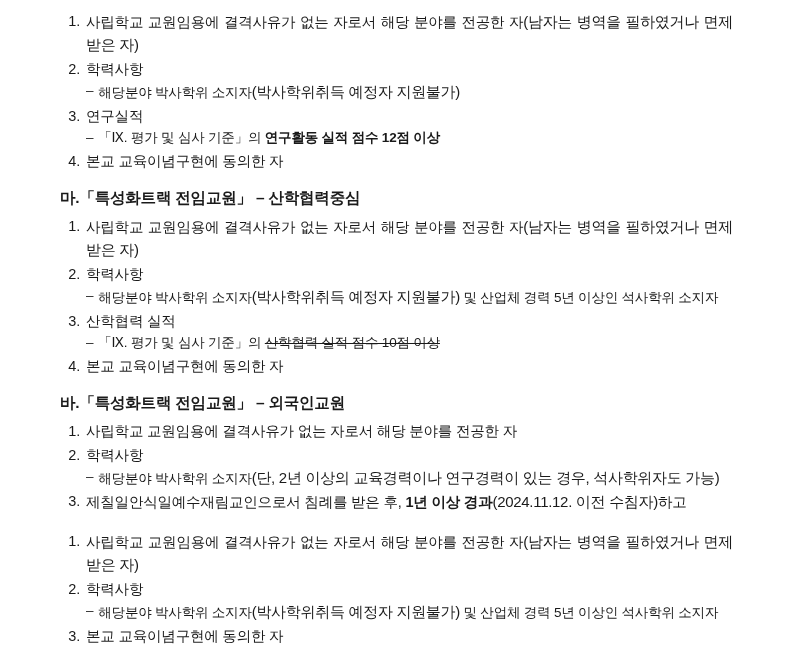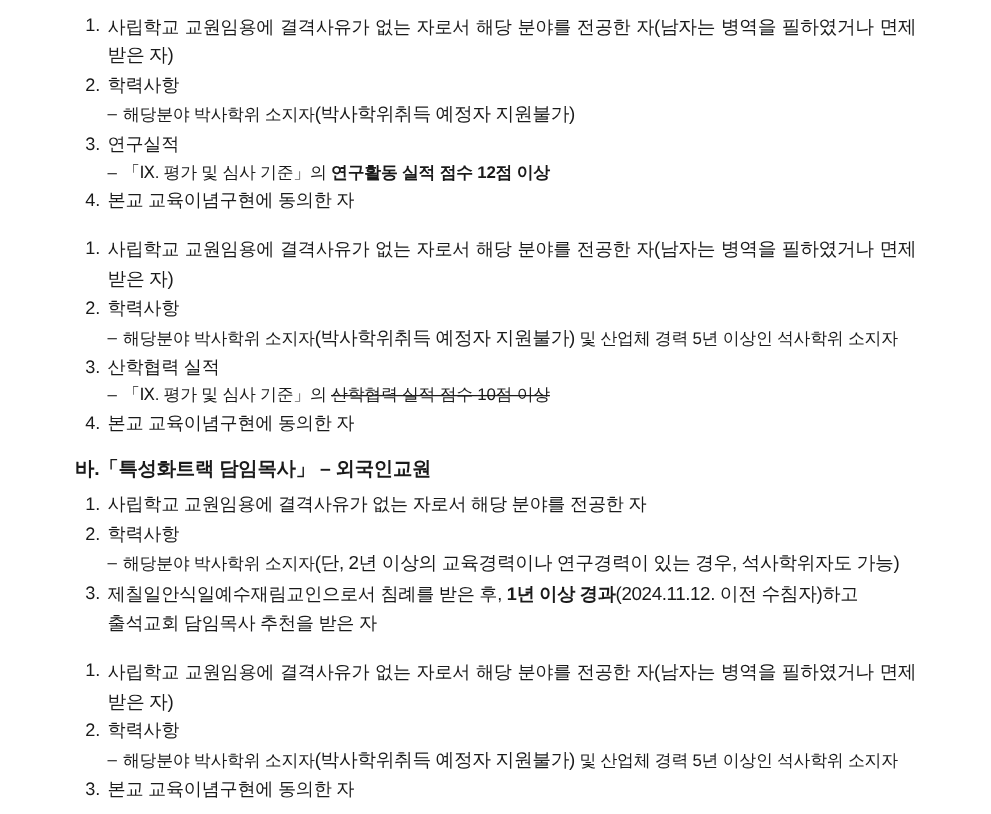--- a/index.html
+++ b/index.html
@@ -120,20 +120,21 @@
         <span class="sub-text"><span>「Ⅸ. 평가 및 심사 기준」의 </span><span class="bold">연구활동 실적 점수 12점 이상</span></span>
       </li>
       <li class="item">
         <span class="item-num">4.</span>
         <span class="item-text">본교 교육이념구현에 동의한 자</span>
       </li>
     </ul>
   </div>
 
   <div class="section gap-top">
+    <div class="section-heading">마.「특성화트랙 전임교원」 – 산학협력중심</div>
     <ul class="items">
       <li class="item">
         <span class="item-num">1.</span>
         <span class="item-text justify"><span>사립학교 교원임용에 결격사유가 없는 자로서 해당 분야를 전공한 자</span><span class="small">(남자는 병역을 필하였거나 면제받은 자)</span></span>
       </li>
       <li class="item">
         <span class="item-num">2.</span>
         <span class="item-text">학력사항</span>
       </li>
       <li class="sub">
@@ -149,42 +150,38 @@
         <span class="sub-text"><span>「Ⅸ. 평가 및 심사 기준」의 </span><span class="bold-strike">산학협력 실적 점수 10점 이상</span></span>
       </li>
       <li class="item">
         <span class="item-num">4.</span>
         <span class="item-text">본교 교육이념구현에 동의한 자</span>
       </li>
     </ul>
   </div>
 
   <div class="section gap-top">
-    <div class="section-heading">바.「특성화트랙 담임목사」 – 외국인교원</div>
+    <div class="section-heading">바.「특성화트랙 전임교원」 – 외국인교원</div>
     <ul class="items">
       <li class="item">
         <span class="item-num">1.</span>
         <span class="item-text">사립학교 교원임용에 결격사유가 없는 자로서 해당 분야를 전공한 자</span>
       </li>
       <li class="item">
         <span class="item-num">2.</span>
         <span class="item-text">학력사항</span>
       </li>
       <li class="sub">
         <span class="sub-dash">–</span>
         <span class="sub-text"><span>해당분야 박사학위 소지자</span><span class="small">(단, 2년 이상의 교육경력이나 연구경력이 있는 경우, 석사학위자도 가능)</span></span>
       </li>
       <li class="item">
         <span class="item-num">3.</span>
         <span class="item-text"><span>제칠일안식일예수재림교인으로서  침례를 받은 후, </span><span class="bold">1년 이상 경과</span><span class="small">(2024.11.12. 이전 수침자)</span><span>하고</span></span>
       </li>
-      <li class="item">
-        <span class="item-num"></span>
-        <span class="item-text">출석교회 담임목사 추천을 받은 자</span>
-      </li>
     </ul>
   </div>
 
   <div class="section gap-top">
     <ul class="items">
       <li class="item">
         <span class="item-num">1.</span>
         <span class="item-text justify"><span>사립학교 교원임용에 결격사유가 없는 자로서 해당 분야를 전공한 자</span><span class="small">(남자는 병역을 필하였거나 면제받은 자)</span></span>
       </li>
       <li class="item">

